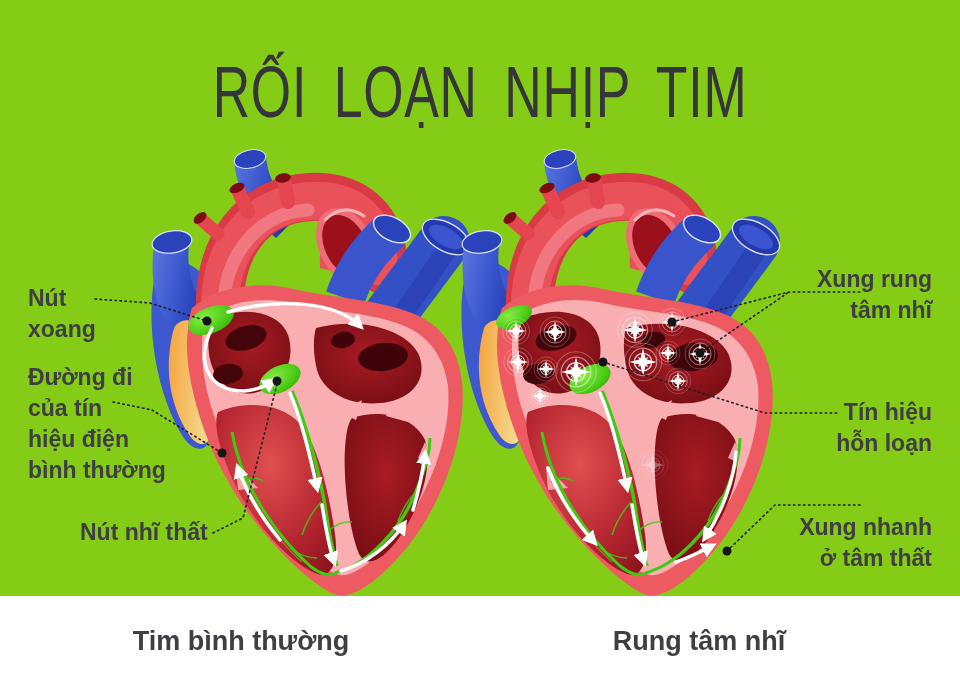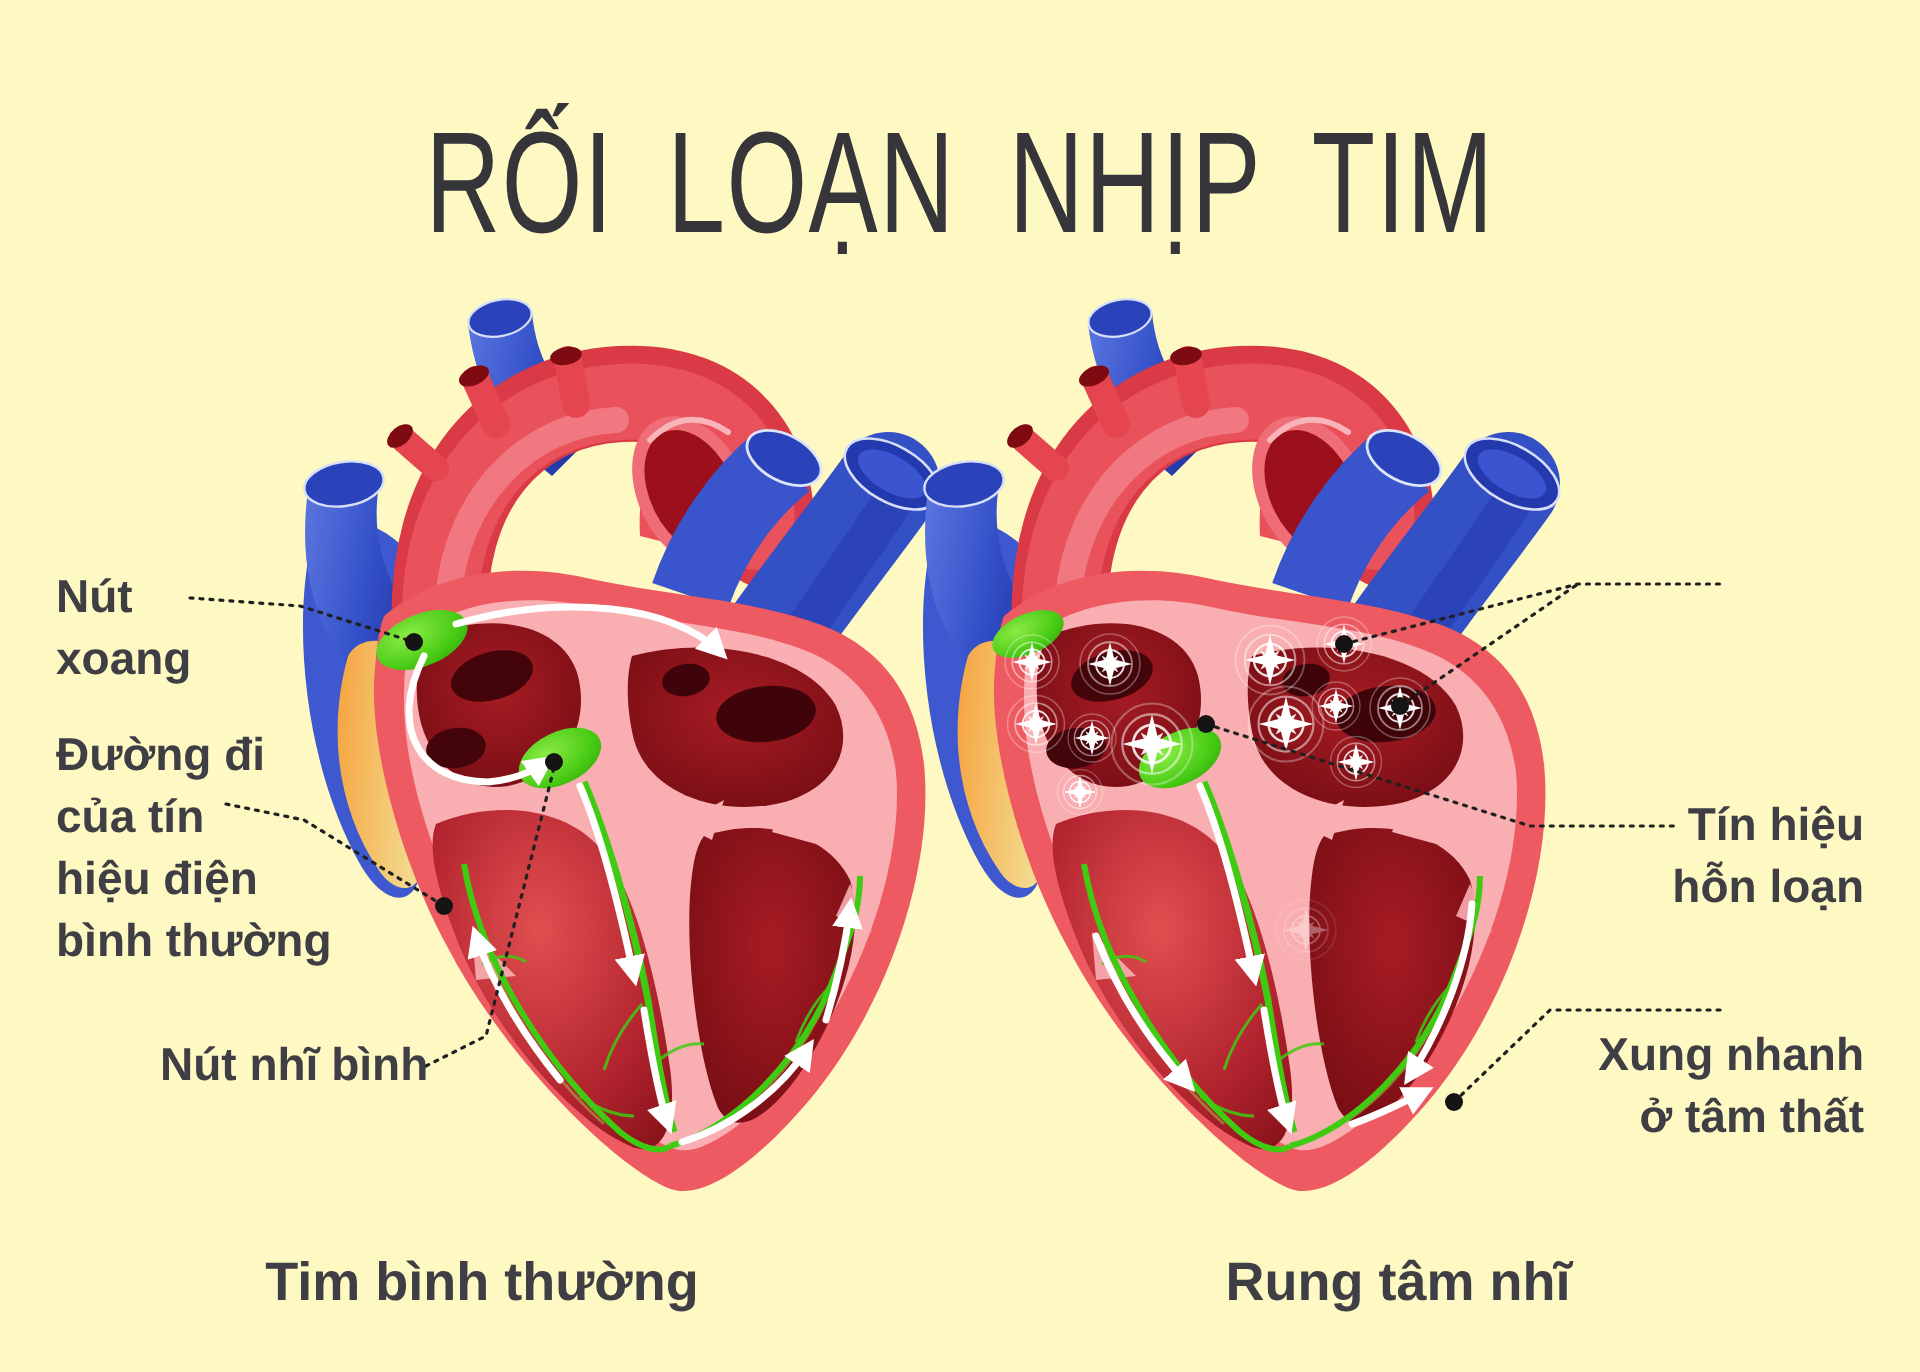--- a/index.html
+++ b/index.html
@@ -1,17 +1,17 @@
 <!DOCTYPE html>
 <html><head>
 <meta charset="utf-8">
 <style>
   html,body{margin:0;padding:0;background:#ffffff;}
   body{width:960px;height:686px;overflow:hidden;font-family:"Liberation Sans",sans-serif;}
-  .canvas{position:relative;width:960px;height:686px;background:#fef9c3;}
+  .canvas{position:relative;width:960px;height:596px;background:#84cc16;}
   .title{
     position:absolute;left:0;right:0;top:56px;text-align:center;
     font-size:72px;line-height:1;font-weight:400;color:#35353a;
     transform:scaleX(0.72);letter-spacing:1px;word-spacing:16px;white-space:nowrap;
   }
   .lbl{
     position:absolute;font-weight:bold;font-size:23px;line-height:31px;
     color:#3e3e44;white-space:pre-line;
   }
   .lbl.r{text-align:right;}
@@ -208,22 +208,24 @@
       <circle cx="727" cy="551" r="4.5"></circle>
     </g>
   </svg>
 
   <div class="lbl" style="left:28px;top:362px">Đường đi
 của tín
 hiệu điện
 bình thường</div>
   <div class="lbl" style="left:28px;top:283px">Nút
 xoang</div>
-  <div class="lbl" style="left:80px;top:517px">Nút nhĩ bình</div>
-
+  <div class="lbl" style="left:80px;top:517px">Nút nhĩ thất</div>
+
+  <div class="lbl r" style="right:28px;top:264px">Xung rung
+tâm nhĩ</div>
   <div class="lbl r" style="right:28px;top:512px">Xung nhanh
 ở tâm thất</div>
   <div class="lbl r" style="right:28px;top:397px">Tín hiệu
 hỗn loạn</div>
 
   <div class="caption" style="left:131px">Tim bình thường</div>
   <div class="caption" style="left:589px">Rung tâm nhĩ</div>
 
 </div>
 

